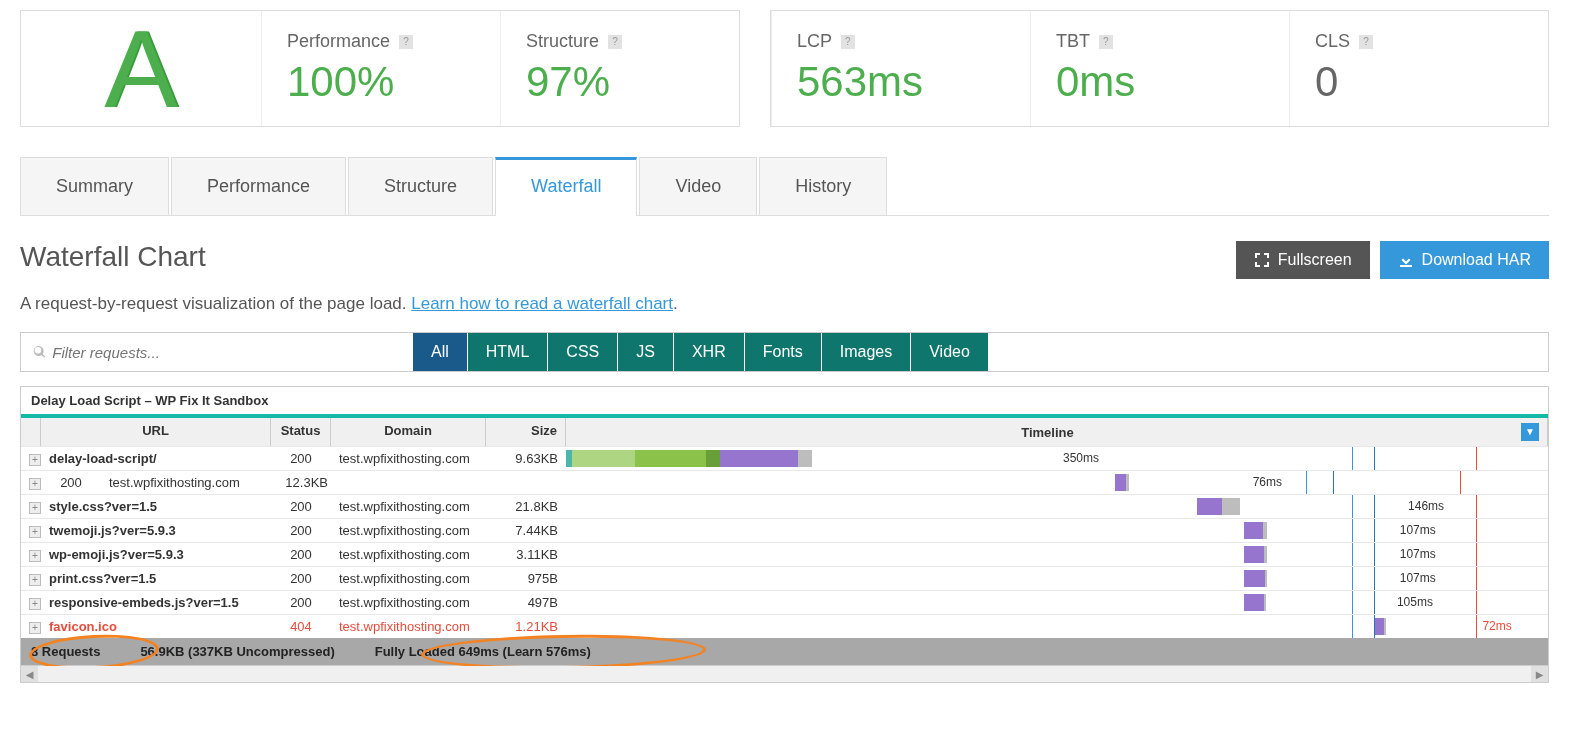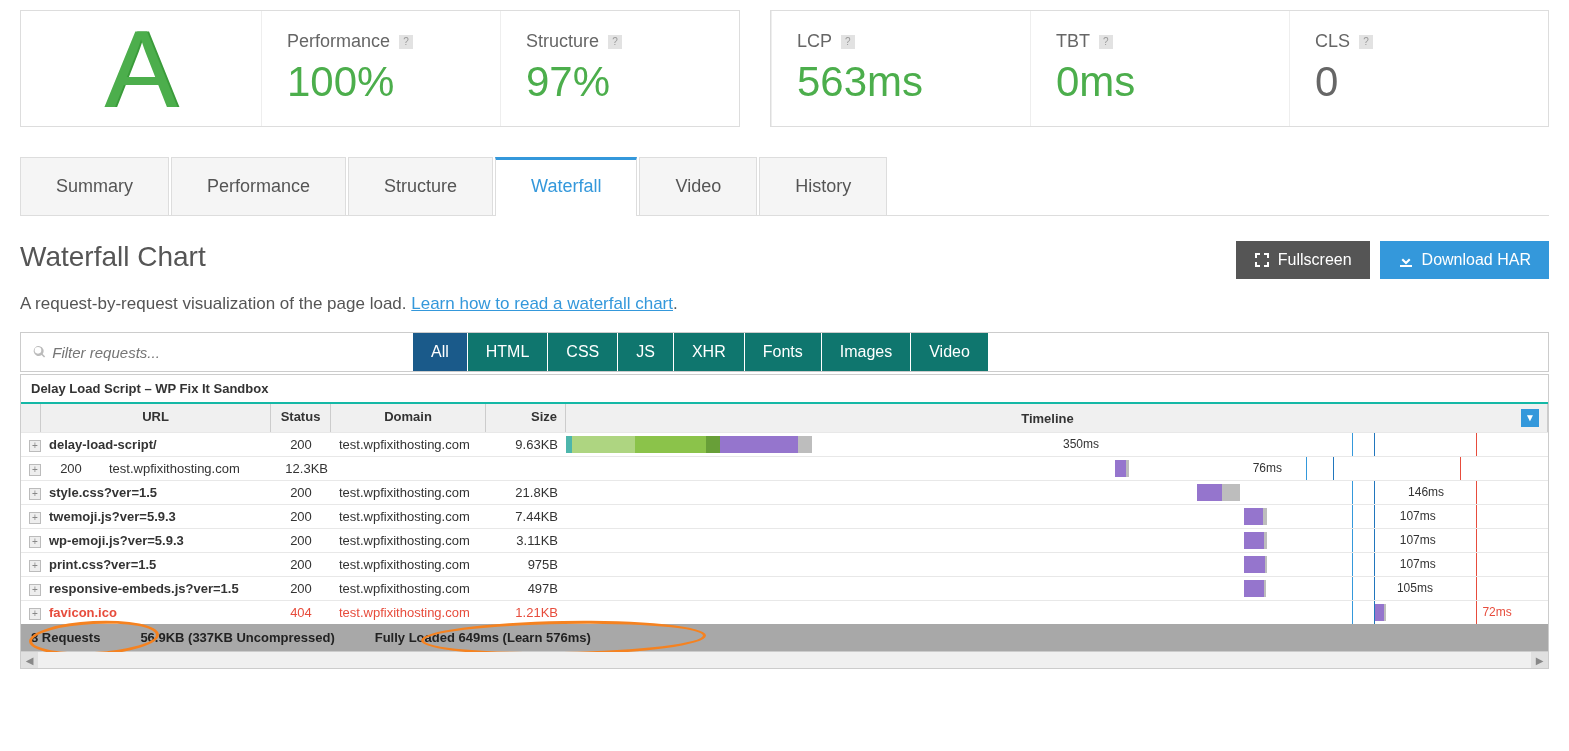--- a/index.html
+++ b/index.html
@@ -29,31 +29,31 @@
 .section-title { font-size: 28px; font-weight: 300; color: #555; }
 .section-actions { display: flex; gap: 10px; }
 .btn { padding: 10px 18px; font-size: 16px; color: #fff; border: none; cursor: pointer; display: inline-flex; align-items: center; gap: 8px; }
 .btn-gray { background: #555; }
 .btn-blue { background: #3498db; }
 .btn svg { width: 16px; height: 16px; fill: #fff; }
 .desc { font-size: 17px; color: #555; margin-bottom: 18px; font-weight: 300; }
 .desc a { color: #3498db; text-decoration: underline; }
 
 
-.filter-row { display: flex; border: 1px solid #ccc; margin-bottom: 2px; }
+.filter-row { display: flex; border: 1px solid #ccc; margin-bottom: 14px; }
 .filter-input-wrap { flex: 0 0 392px; display: flex; align-items: center; padding: 0 12px; }
 .filter-input-wrap svg { width: 14px; height: 14px; fill: #bbb; margin-right: 6px; }
 .filter-input { border: none; outline: none; font-size: 15px; padding: 10px 0; width: 100%; font-style: italic; color: #999; }
 .filter-tabs { display: flex; }
 .filter-tab { padding: 10px 18px; background: #0f766e; color: #fff; font-size: 16px; cursor: pointer; border-right: 1px solid #fff; }
 .filter-tab.active { background: #1a5a8a; }
 
 
 .wf-wrap { position: relative; border: 1px solid #ccc; }
-.wf-title { padding: 6px 10px; font-weight: bold; font-size: 13px; border-bottom: 2px solid #14b8a6; }
+.wf-title { padding: 6px 10px; font-weight: bold; font-size: 13px; border-bottom: 4px solid #14b8a6; }
 .wf-head { display: flex; background: #f0f0f0; font-weight: bold; font-size: 13px; }
 .wf-head .c { padding: 5px 8px; border-right: 1px solid #ccc; }
 .wf-body { max-height: 260px; overflow-y: auto; }
 .wf-row { display: flex; font-size: 13px; border-top: 1px solid #e8e8e8; position: relative; }
 .wf-row .c { padding: 4px 8px; }
 .c-exp { width: 20px; text-align: center; }
 .c-url { width: 230px; font-weight: bold; white-space: nowrap; overflow: hidden; }
 .c-status { width: 60px; text-align: center; }
 .c-domain { width: 155px; }
 .c-size { width: 80px; text-align: right; }

